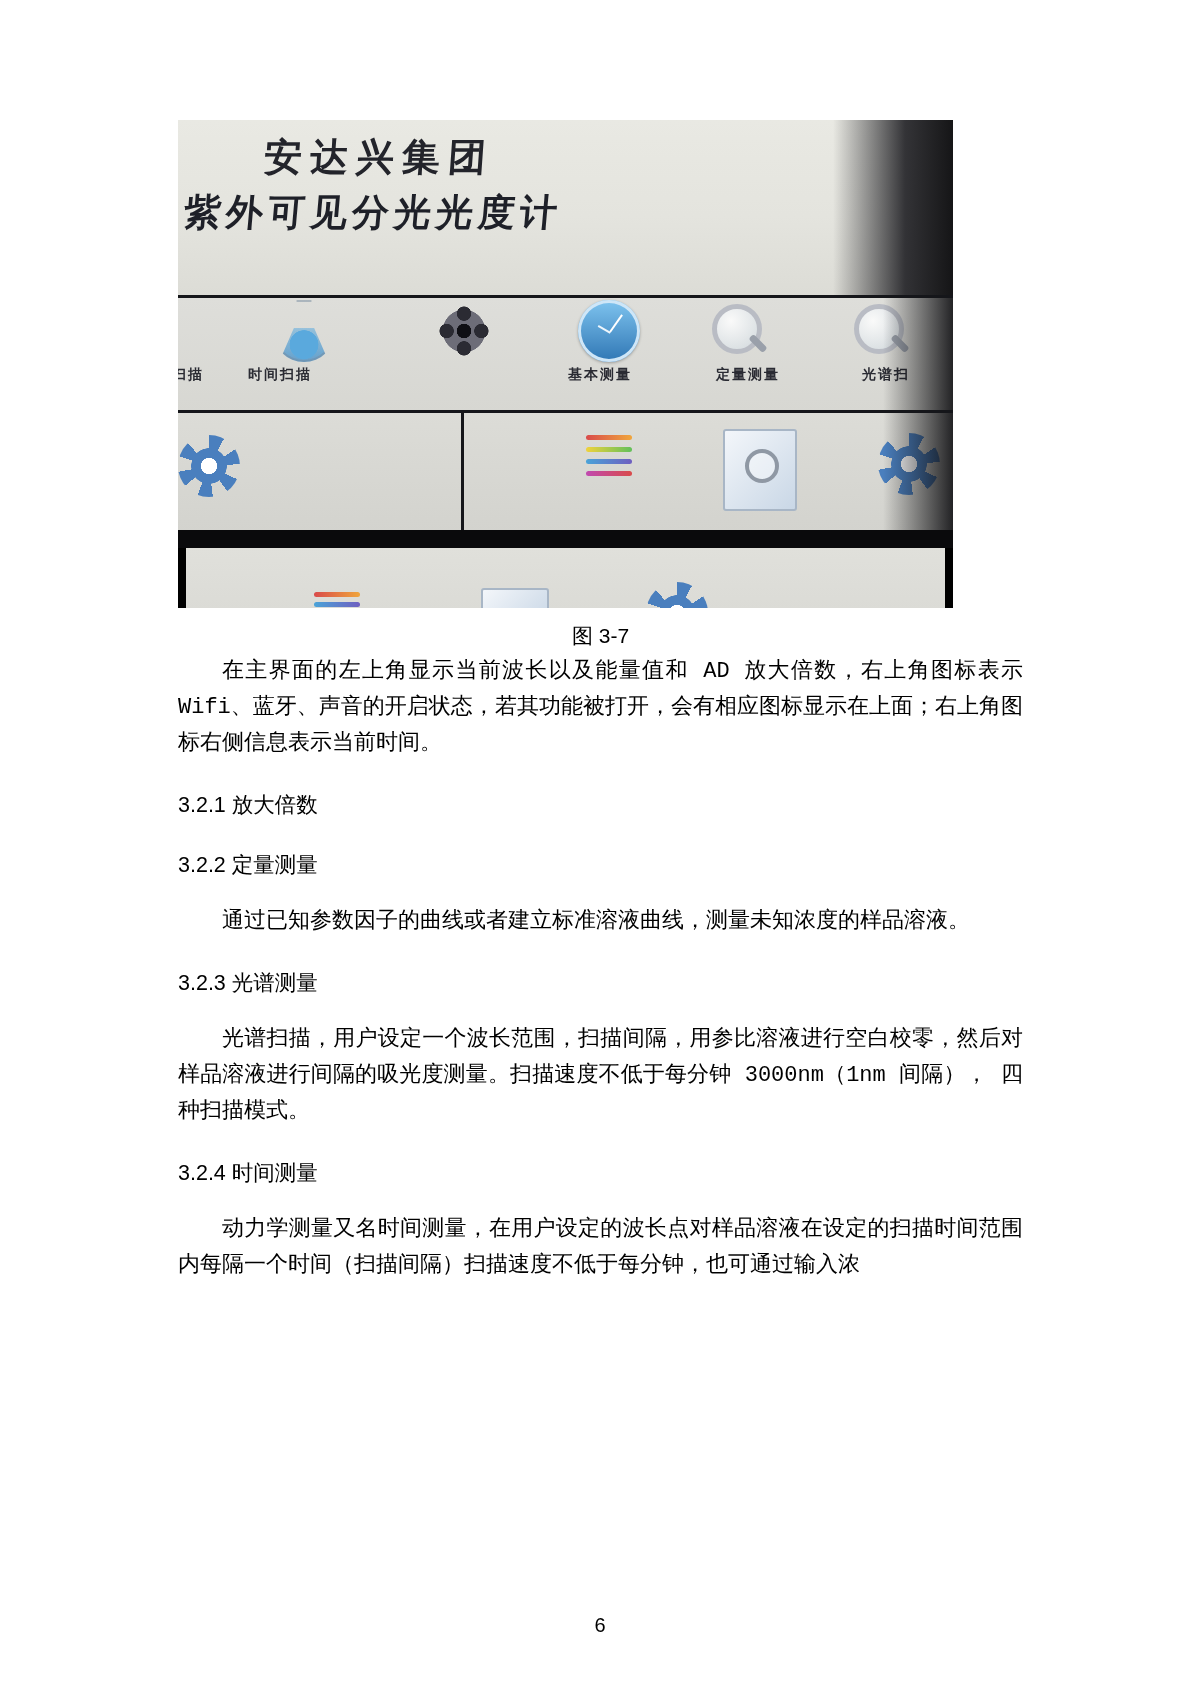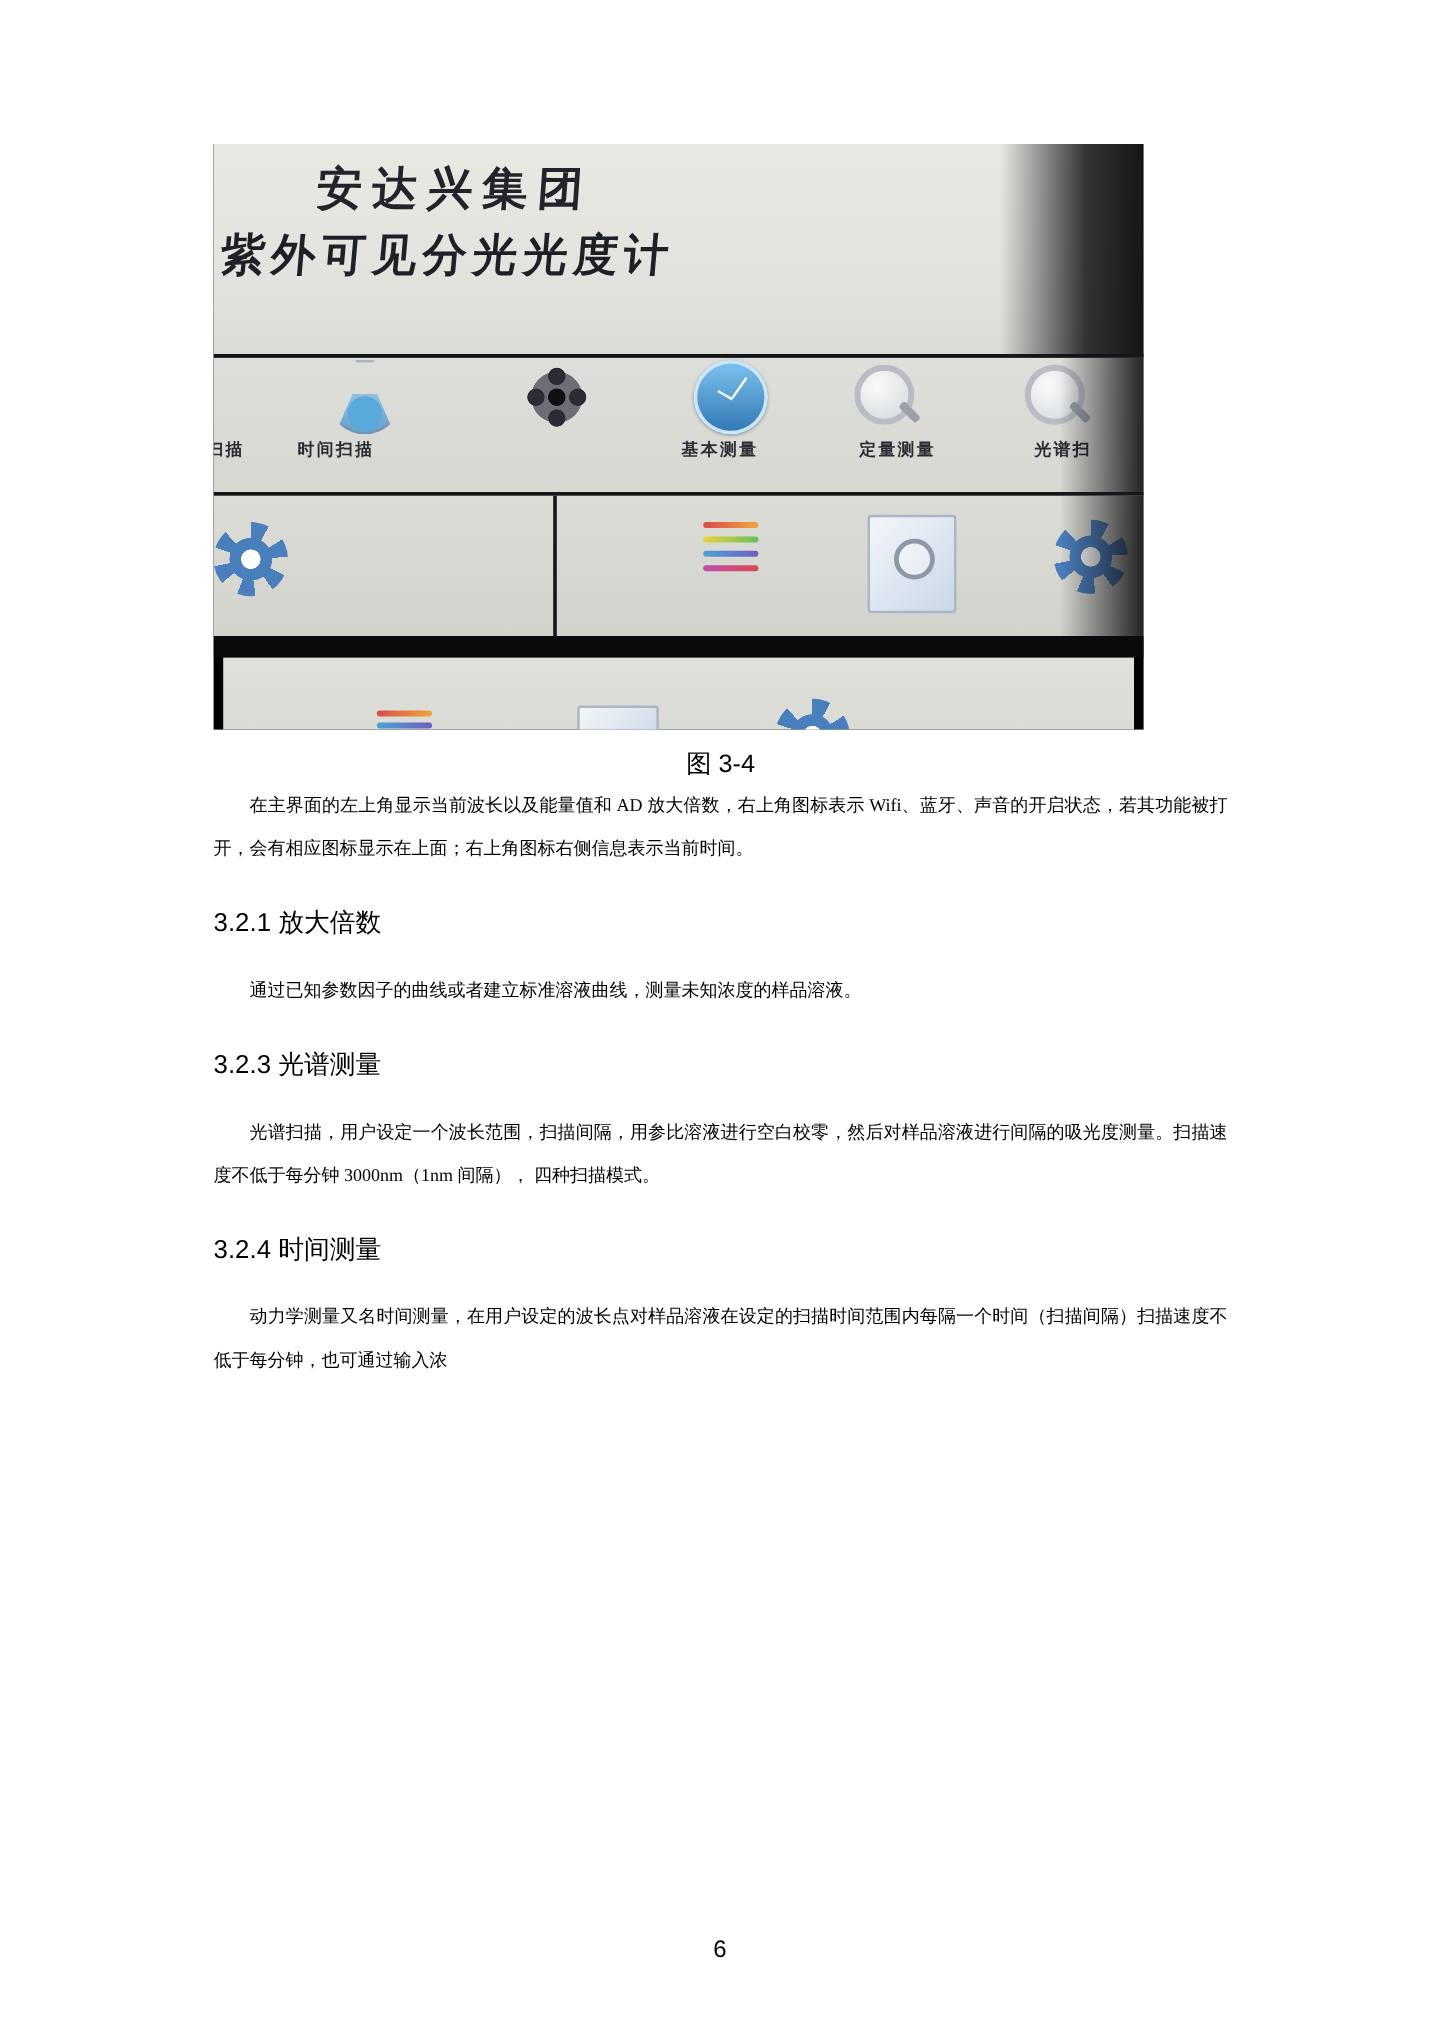--- a/index.html
+++ b/index.html
@@ -254,25 +254,25 @@
 
   
   .fig-caption {
     text-align: center;
     font-size: 21px;
     margin: 14px 0 4px 0;
     font-family: "Liberation Sans", sans-serif;
   }
   p {
     margin: 0;
-    font-size: 15px;
+    font-size: 22px;
     line-height: 36px;
     text-align: justify;
     text-justify: inter-ideograph;
-    font-family: Liberation Serif, serif;
+    font-family: Liberation Mono, monospace;
   }
   p.indent { text-indent: 2em; }
   h3 {
     margin: 26px 0 0 0;
     font-size: 21.5px;
     font-weight: normal;
     line-height: 34px;
     font-family: "Liberation Sans", sans-serif;
   }
   .para-gap { margin-top: 22px; }
@@ -334,26 +334,27 @@
           <span style="top:4px;  background:linear-gradient(90deg,#d94b4b,#f0a63c);"></span>
           <span style="top:14px; background:linear-gradient(90deg,#4aa3d8,#6f5fc0);"></span>
         </div>
         <div class="ic ic-doc" style="left:295px; top:40px; width:64px; height:34px;"></div>
         <div class="ic ic-gear" style="left:460px; top:34px;"></div>
 
       </div>
 
     </div>
 
-    <div class="fig-caption">图 3-4</div>
+    <div class="fig-caption">图 3-7</div>
 
     <p class="indent">在主界面的左上角显示当前波长以及能量值和 AD 放大倍数，右上角图标表示 Wifi、蓝牙、声音的开启状态，若其功能被打开，会有相应图标显示在上面；右上角图标右侧信息表示当前时间。</p>
 
     <h3>3.2.1 放大倍数</h3>
 
+    <h3>3.2.2 定量测量</h3>
     <p class="indent para-gap">通过已知参数因子的曲线或者建立标准溶液曲线，测量未知浓度的样品溶液。</p>
 
     <h3>3.2.3 光谱测量</h3>
     <p class="indent para-gap">光谱扫描，用户设定一个波长范围，扫描间隔，用参比溶液进行空白校零，然后对样品溶液进行间隔的吸光度测量。扫描速度不低于每分钟 3000nm（1nm 间隔）， 四种扫描模式。</p>
 
     <h3>3.2.4 时间测量</h3>
     <p class="indent para-gap">动力学测量又名时间测量，在用户设定的波长点对样品溶液在设定的扫描时间范围内每隔一个时间（扫描间隔）扫描速度不低于每分钟，也可通过输入浓</p>
 
   </div>
 

